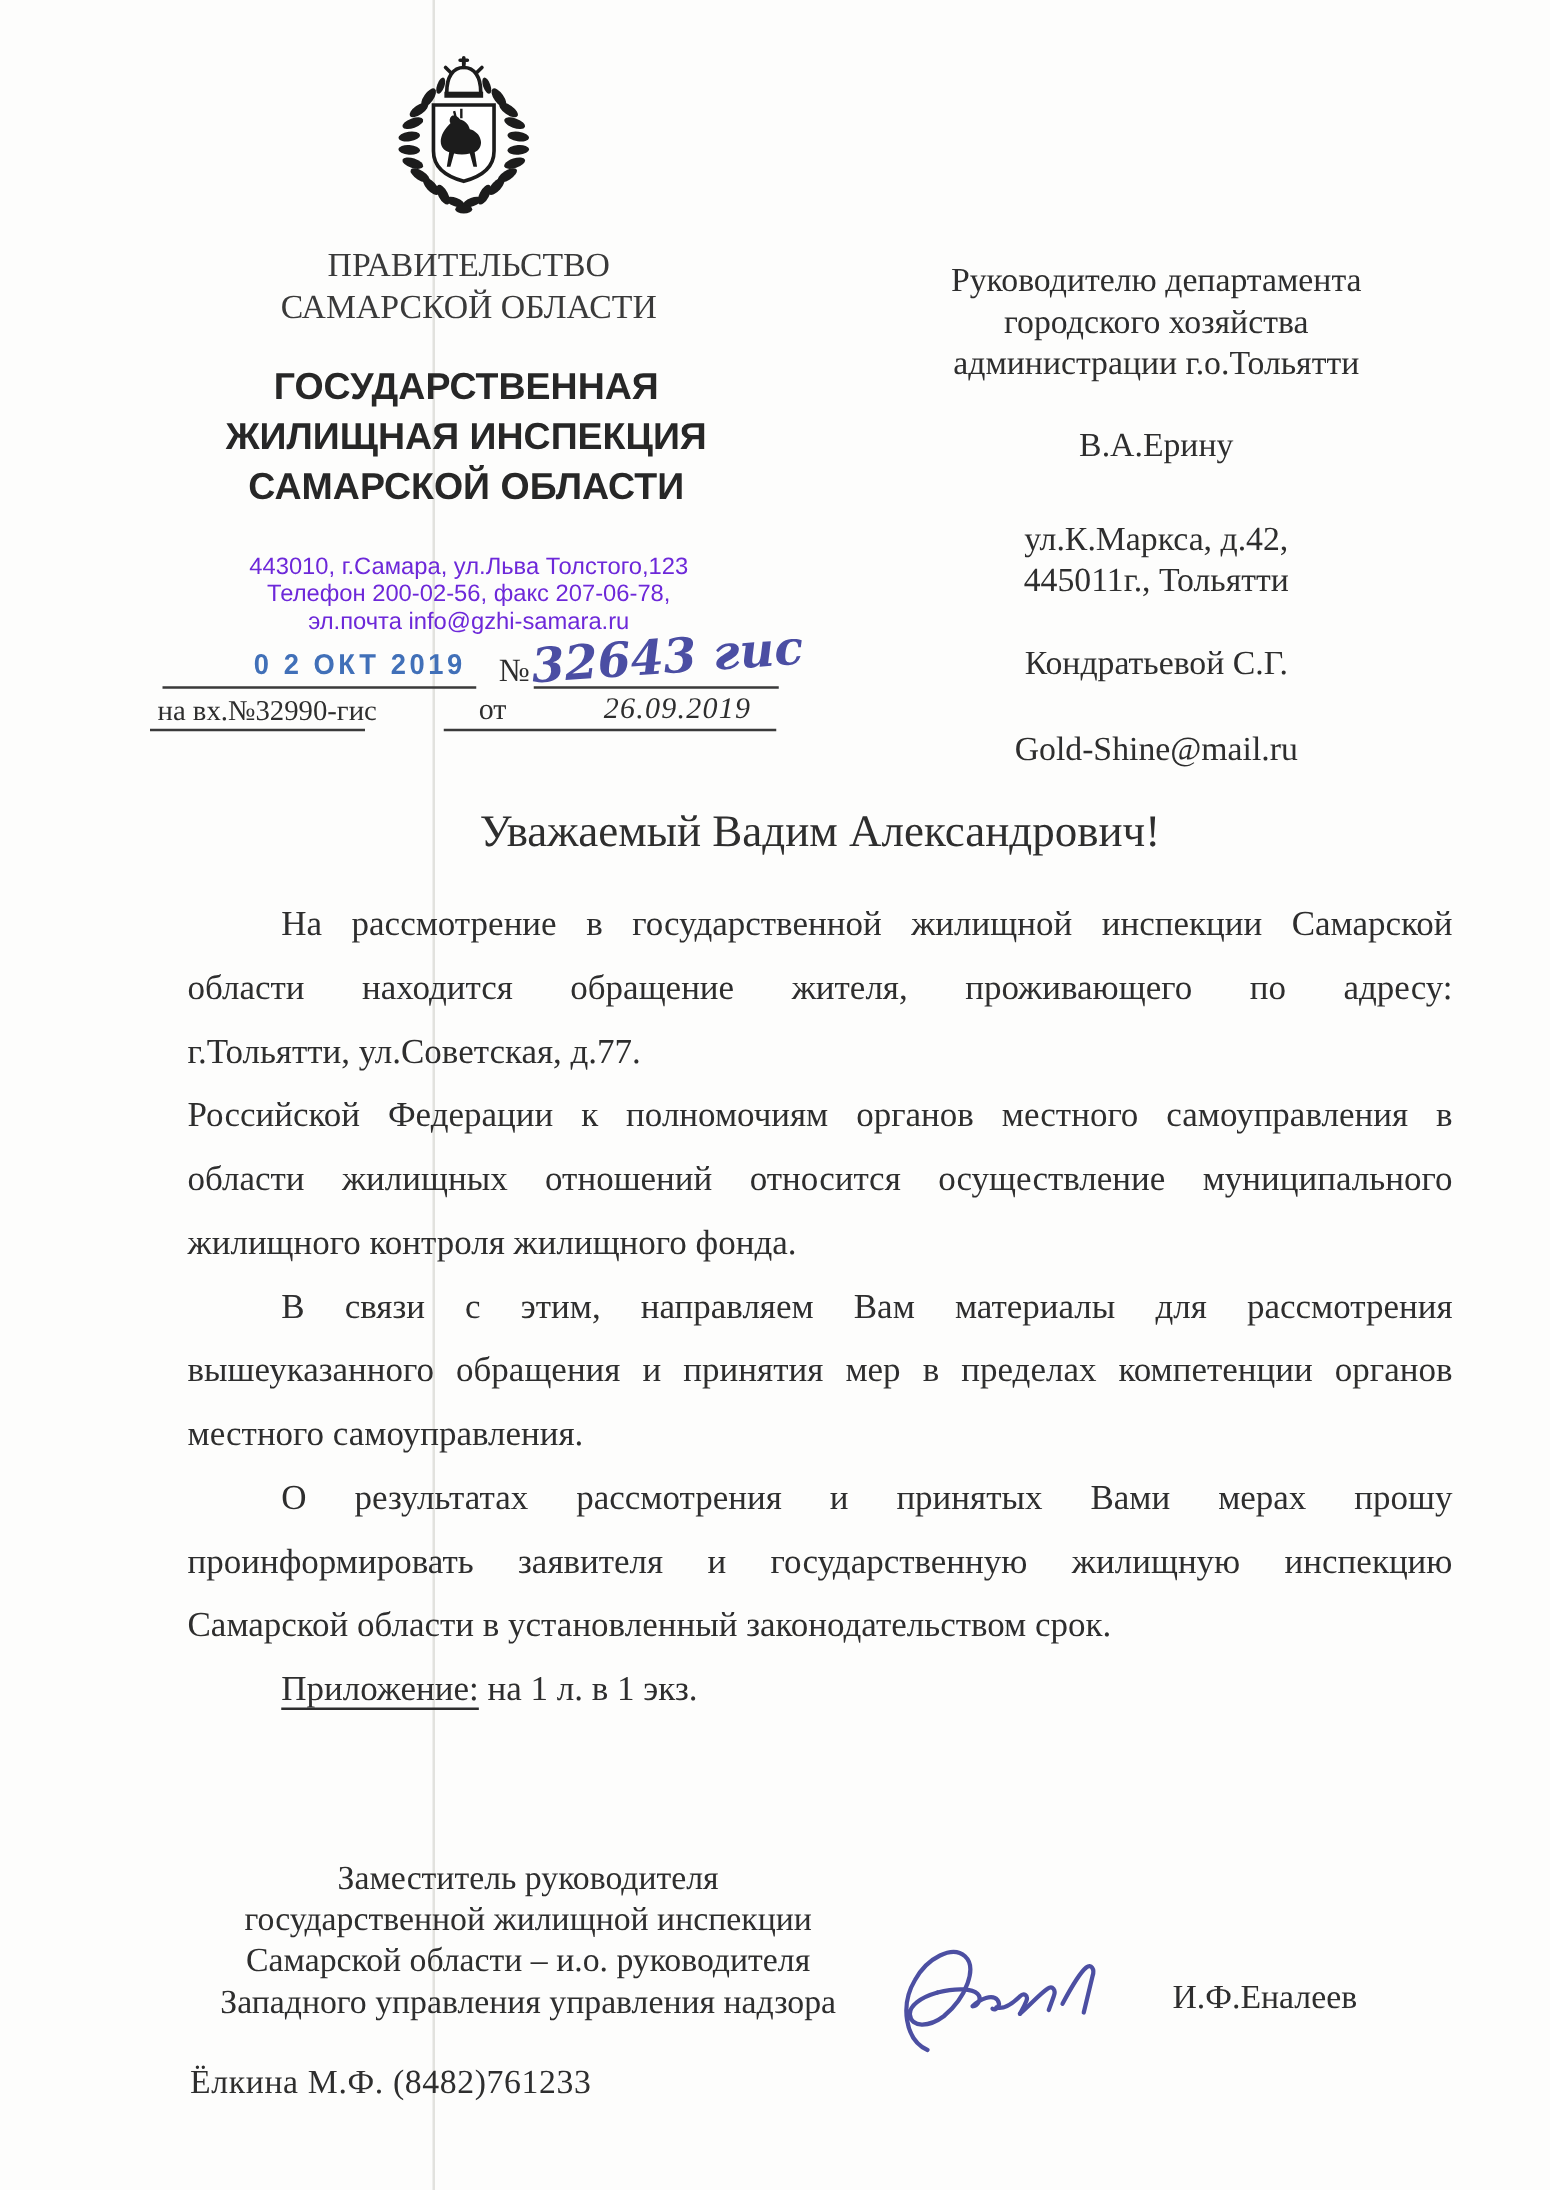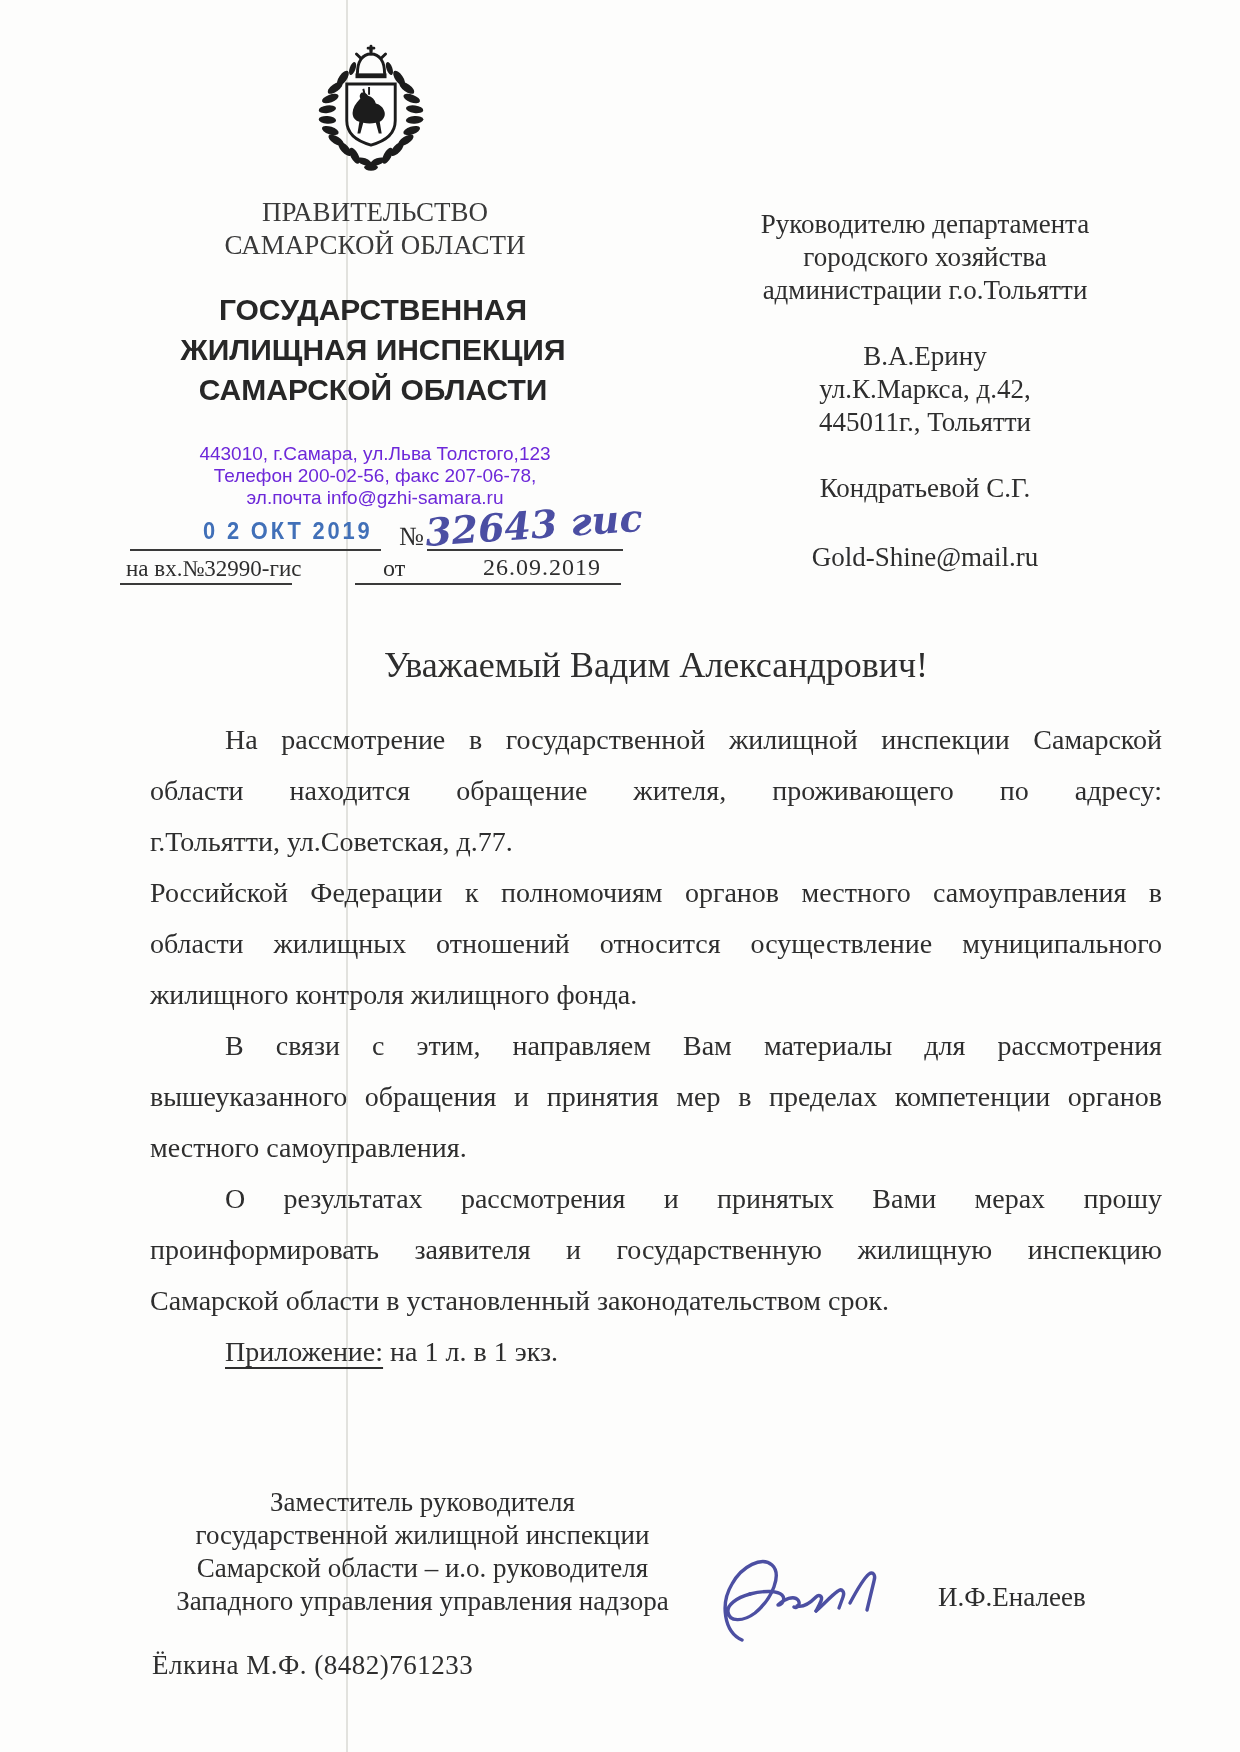--- a/index.html
+++ b/index.html
@@ -27,28 +27,28 @@
   .stamp-date { position:absolute; left:203px; top:518px; width:155px; text-align:center;
     font-family:"Liberation Sans", sans-serif; font-weight:bold; font-size:23px;
     letter-spacing:3px; color:#4170b8; transform:scaleX(.95); transform-origin:left;
     white-space:nowrap; }
   .num-label { position:absolute; left:399px; top:522px; font-size:26px; color:#2e2e2e; }
   .num-hand { position:absolute; left:425px; top:503px; width:200px; text-align:center;
     font-family:"DejaVu Serif", serif; font-style:italic; font-weight:bold; font-size:38px;
     color:#4b4ea3; transform:rotate(-4deg); white-space:nowrap; }
   .inc-num { position:absolute; left:126px; top:556px; font-size:23px; white-space:nowrap; }
   .from-label { position:absolute; left:383px; top:555px; font-size:24px; }
-  .inc-date { position:absolute; left:483px; top:554px; font-size:24px; letter-spacing:1px; }
+  .inc-date { position:absolute; left:483px; top:554px; font-size:24px; letter-spacing:1px;font-style:italic; }
 
   
   .addressee { position:absolute; left:725px; top:208px; width:400px; text-align:center;
     font-size:27px; }
   .addressee .addr-line { line-height:33px; }
   .addr-name { margin-top:33px; line-height:33px; }
-  .addr-street { }
+  .addr-street { margin-top:42px; }
   .addr-copy { margin-top:33px; line-height:33px; }
   .addr-email { margin-top:36px; line-height:33px; }
 
   
   .salutation { position:absolute; left:150px; top:640px; width:1012px; text-align:center;
     font-size:36px; line-height:51px; }
   .body-text { position:absolute; left:150px; top:714px; width:1012px; font-size:28px; }
   .pline { height:51px; line-height:51px; text-align:justify; text-align-last:justify;
     white-space:nowrap0; }
   .pline.first-line { text-indent:75px; }

